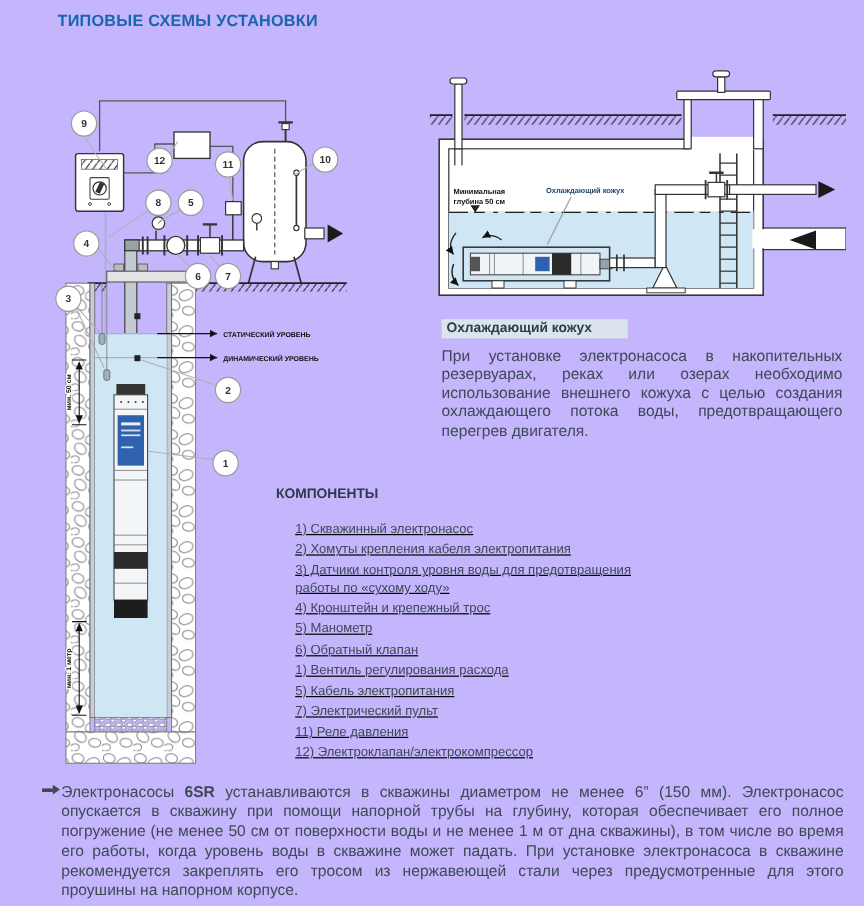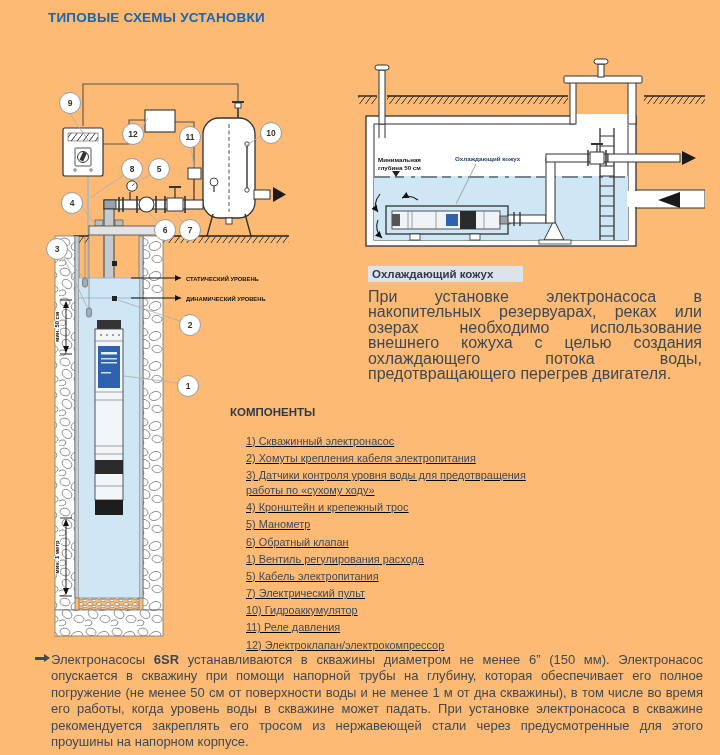--- a/index.html
+++ b/index.html
@@ -1,23 +1,23 @@
 <!DOCTYPE html>
 <html><head>
 <meta charset="utf-8">
 <style>
   html,body{margin:0;padding:0;background:#fff;}
-  .page{position:relative;width:720px;height:755px;background:#fdba74;font-family:"Liberation Sans",sans-serif;overflow:hidden;}
+  .page{position:relative;width:720px;height:755px;background:#c4b5fd;font-family:"Liberation Sans",sans-serif;overflow:hidden;}
   .title{position:absolute;left:48px;top:10px;margin:0;font-size:13.5px;font-weight:700;color:#1766ae;letter-spacing:.2px;}
   .dia{position:absolute;}
   #dleft{left:33px;top:56px;}
   #dright{left:358px;top:58px;}
   .cool{position:absolute;left:368px;top:264px;width:334px;}
   .cool h2{display:inline-block;font-size:11.5px;font-weight:700;color:#2c3a4a;background:#dbe4ed;margin:0 0 7px;padding:2px 30px 2px 4px;}
-  .cool p{margin:0;font-size:16px;line-height:15.4px;color:#3e4954;text-align:justify;}
+  .cool p{margin:0;font-size:13px;line-height:15.4px;color:#3e4954;text-align:justify;}
   .comp{position:absolute;left:230px;top:392px;width:340px;}
   .comp h2{font-size:11.5px;font-weight:700;color:#2c3a4a;margin:14px 0 11px;}
   .comp ul{margin:16px;padding:0;list-style:none;text-decoration:underline;}
   .comp li{font-size:10.9px;line-height:14.6px;color:#3e4954;margin-bottom:2.6px;}
   .note{position:absolute;left:35px;top:652px;width:668px;display:flex;gap:7px;}
   .arrow-ic{flex:0 0 auto;margin-top:5px;width:9px;height:3px;background:#3e4954;position:relative;}
   .arrow-ic:after{content:"";position:absolute;right:-6px;top:-3px;border-left:6px solid #3e4954;border-top:4.5px solid transparent;border-bottom:4.5px solid transparent;}
   .note p{margin:0;flex:1;font-size:13px;line-height:16.4px;color:#3e4954;text-align:justify;}
   svg text{font-family:"Liberation Sans",sans-serif;}
   .dlab{font-size:5.8px;font-weight:700;fill:#111;}
@@ -380,21 +380,20 @@
     <ul>
       <li>1) Скважинный электронасос</li>
       <li>2) Хомуты крепления кабеля электропитания</li>
       <li>3) Датчики контроля уровня воды для предотвращения работы по «сухому ходу»</li>
       <li>4) Кронштейн и крепежный трос</li>
       <li>5) Манометр</li>
       <li>6) Обратный клапан</li>
       <li>1) Вентиль регулирования расхода</li>
       <li>5) Кабель электропитания</li>
       <li>7) Электрический пульт</li>
-      <li>10) Гидроаккумулятор</li>
       <li>11) Реле давления</li>
       <li>12) Электроклапан/электрокомпрессор</li>
     </ul>
   </section>
 
   <footer class="note">
     <span class="arrow-ic"></span>
     <p><span>Электронасосы </span><b>6SR</b><span> устанавливаются в скважины диаметром не менее 6” (150 мм). Электронасос опускается в скважину при помощи напорной трубы на глубину, которая обеспечивает его полное погружение (не менее 50 см от поверхности воды и не менее 1 м от дна скважины), в том числе во время его работы, когда уровень воды в скважине может падать. При установке электронасоса в скважине рекомендуется закреплять его тросом из нержавеющей стали через предусмотренные для этого проушины на напорном корпусе.</span></p>
   </footer>
 

